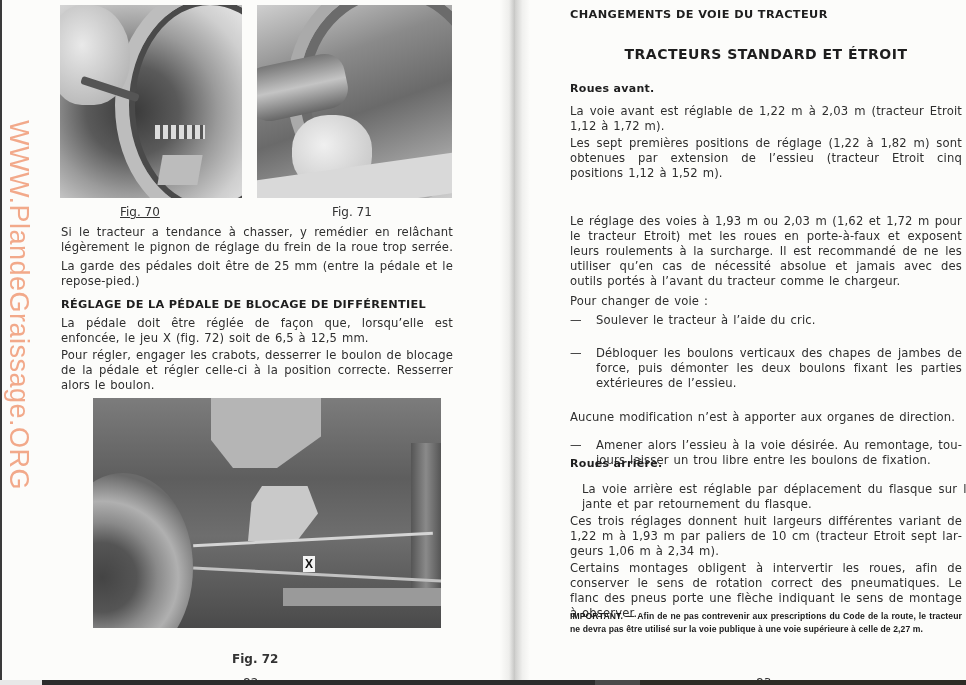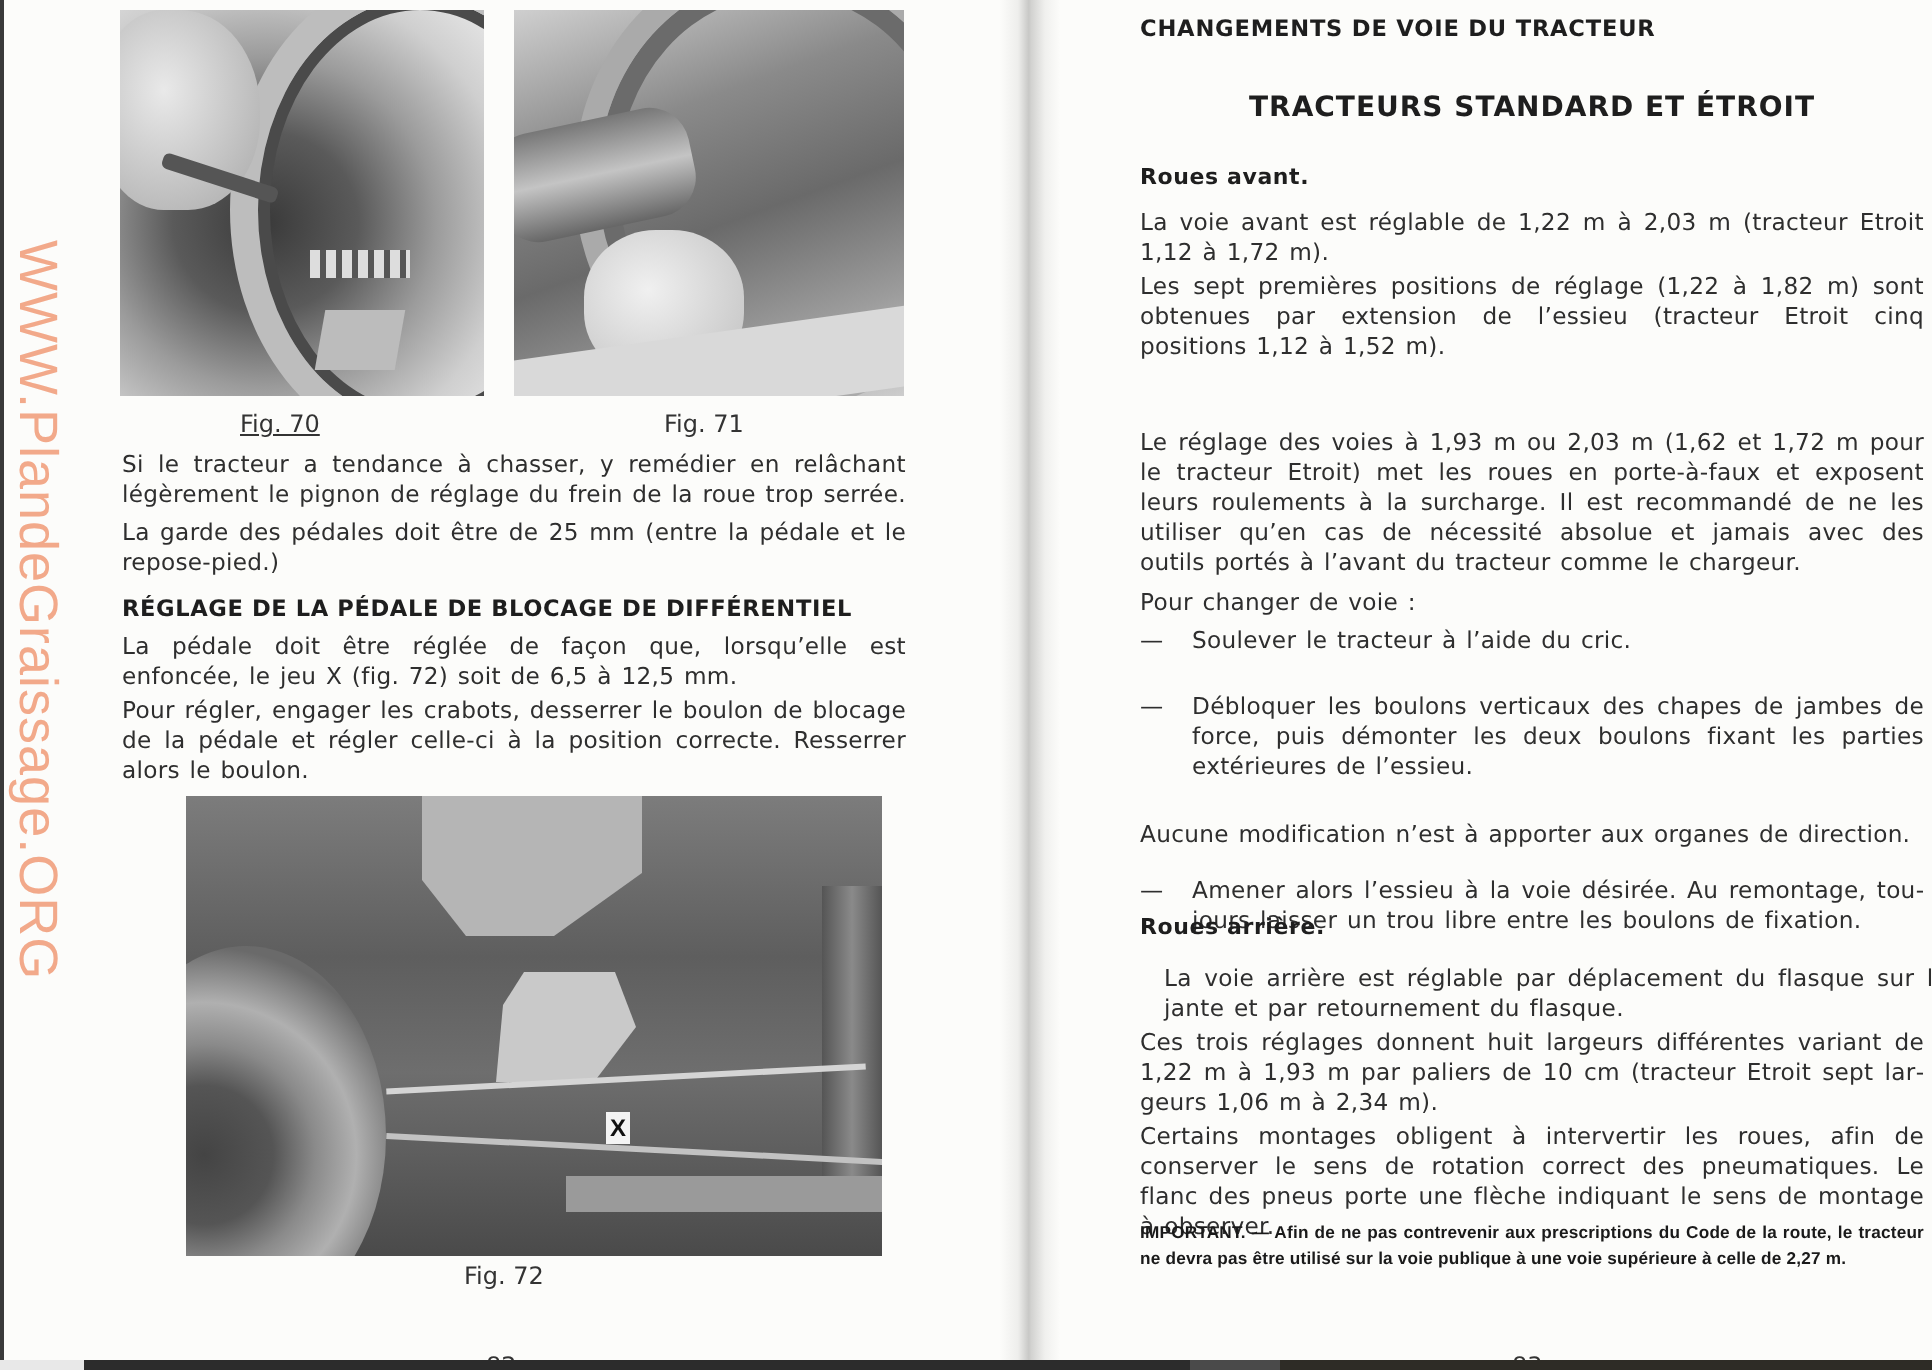--- a/index.html
+++ b/index.html
@@ -112,21 +112,21 @@
     <div class="photo fig72">
       <div class="cover"></div>
       <div class="sector"></div>
       <div class="housing"></div>
       <div class="rod"></div>
       <div class="rod2"></div>
       <div class="rail"></div>
       <div class="wheel"></div>
       <div class="xlabel">X</div>
     </div>
-    <div class="caption" style="left:232px; top:631px;">Fig. 72</div>
+    <div class="caption" style="left:232px; top:652px;font-weight:bold;">Fig. 72</div>
 
     <div class="page-num" style="left:243px;">82</div>
   </div>
 
   <div>
     <h1 class="rp rp-title" style="top:8px;">CHANGEMENTS DE VOIE DU TRACTEUR</h1>
     <h2 class="rp rp-sub" style="top:46px;">TRACTEURS STANDARD ET ÉTROIT</h2>
 
     <h3 class="rp rp-h" style="top:82px;">Roues avant.</h3>
     <p class="rp rp-p" style="top:104px;">La voie avant est réglable de 1,22 m à 2,03 m (tracteur Etroit 1,12 à 1,72 m).</p>

